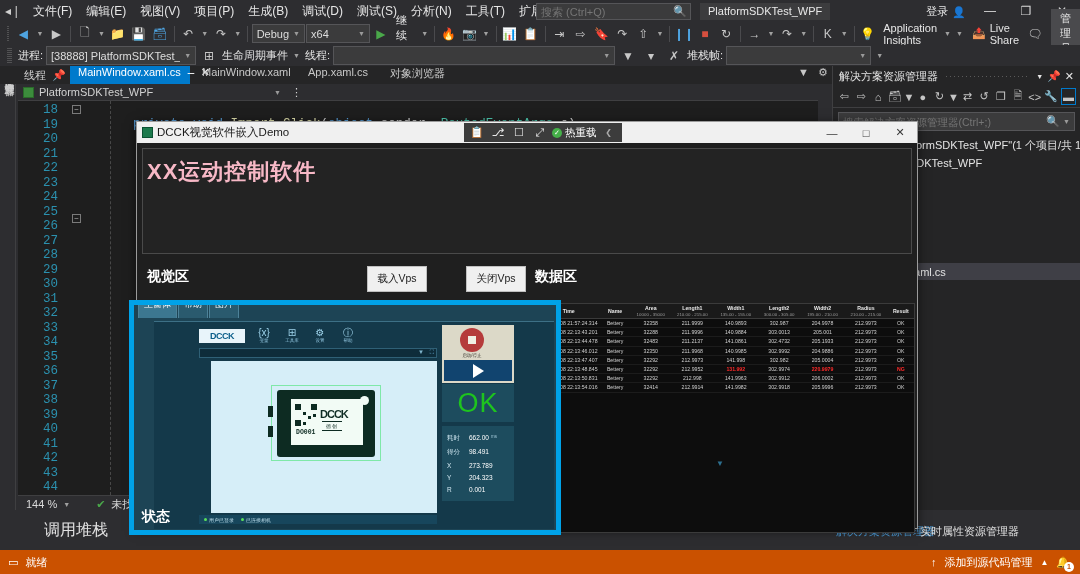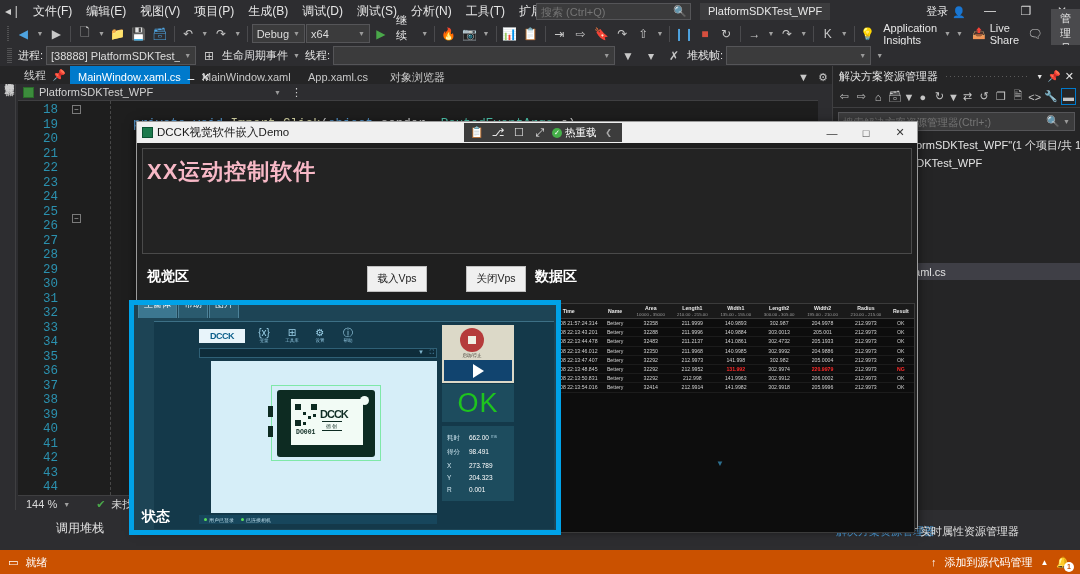--- a/index.html
+++ b/index.html
@@ -59,21 +59,21 @@
   .t2lbl { color:#e2e2e2; font-size:11px; white-space:nowrap; }
 
   
   .tabstrip { position:absolute; left:0; top:66px; width:1080px; height:18px; background:#252526; }
   .leftrail { position:absolute; left:0; top:66px; width:16px; height:444px; background:#2d2d30;
               border-right:1px solid #3f3f41; }
   .leftrail span { display:block; writing-mode:vertical-rl; color:#cfcfcf; font-size:10px;
                    margin:6px 2px; letter-spacing:1px; }
   .threadtab { position:absolute; left:18px; top:66px; height:18px; color:#d0d0d0;
                font-size:11px; display:flex; align-items:center; gap:6px; padding:0 6px; }
-  .tab { position:absolute; top:66px; height:22px; display:flex; align-items:center;
+  .tab { position:absolute; top:66px; height:22px; display:flex; align-items:flex-start;
          padding:0 8px; font-size:11px; color:#c8c8c8; gap:6px; white-space:nowrap; }
   .tab.active { background:#007acc; color:#fff; }
   .tab .pin { font-size:9px; }
   .tab .x { font-size:11px; }
 
   
   .navbar { position:absolute; left:18px; top:84px; width:800px; height:17px;
             background:#2d2d30; display:flex; align-items:center; border-bottom:1px solid #3f3f41; }
   .navseg { height:17px; display:flex; align-items:center; gap:5px; padding:0 5px;
             font-size:11px; color:#d2d2d2; }
@@ -114,21 +114,21 @@
   .trow { height:17px; display:flex; align-items:center; font-size:11px; color:#e4e4e4;
           padding-left:6px; white-space:nowrap; gap:4px; }
   .trow.sel { background:#3f3f46; }
 
   
   .zoomstatus { position:absolute; left:18px; top:495px; width:800px; height:17px;
                 background:#2d2d30; display:flex; align-items:center; gap:6px; padding-left:8px;
                 font-size:11px; color:#dadada; border-top:1px solid #3f3f41; }
   .callstack { position:absolute; left:0; top:512px; width:1080px; height:38px;
                background:#2d2d30; }
-  .cslabel { position:absolute; left:56px; top:520px; font-size:12px; color:#e0e0e0; }
+  .cslabel { position:absolute; left:44px; top:520px; font-size:16px; color:#e0e0e0; }
   .rtlabel { position:absolute; left:920px; top:524px; font-size:11px; color:#e0e0e0; }
   .selabel2 { position:absolute; left:836px; top:524px; font-size:11px; color:#4a9ad6; }
 
   
   .statusbar { position:absolute; left:0; bottom:0; width:1080px; height:24px;
                background:#ca5100; display:flex; align-items:center; color:#fff; font-size:11px; }
   .sb-left { display:flex; align-items:center; gap:7px; padding-left:8px; }
   .sb-right { margin-left:auto; display:flex; align-items:center; gap:8px; padding-right:10px; }
   .bell { position:relative; }
   .bell .cnt { position:absolute; right:-4px; bottom:-3px; background:#fff; color:#ca5100;

